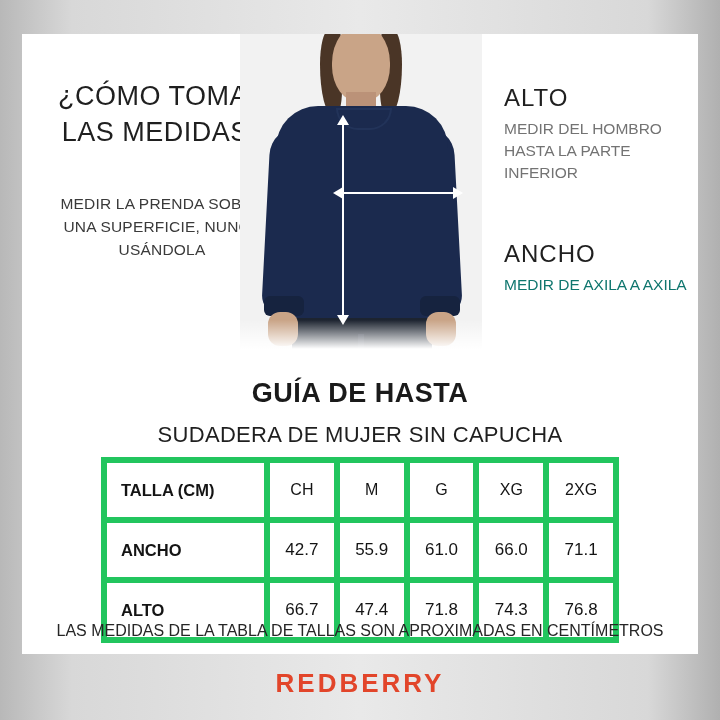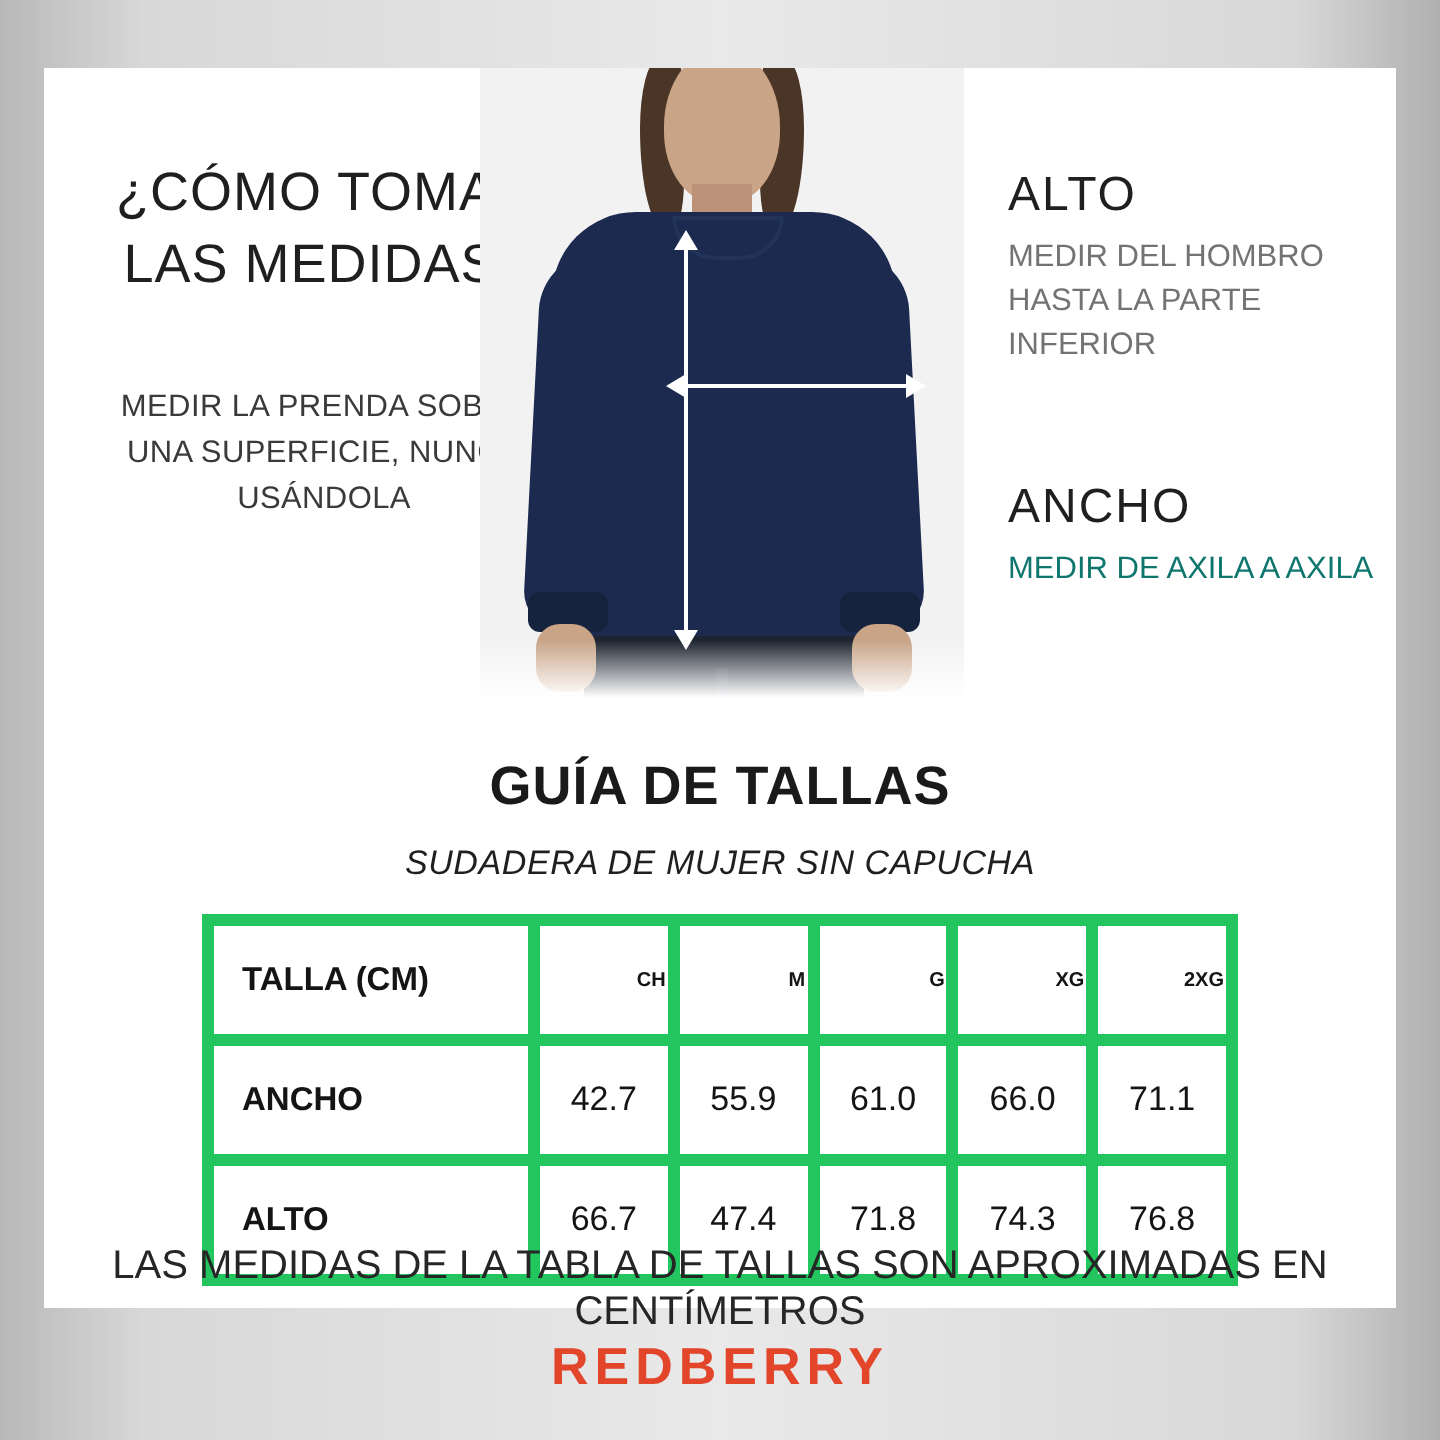--- a/index.html
+++ b/index.html
@@ -297,24 +297,23 @@
     font-weight: bold;
     color: #1a1a1a;
     letter-spacing: 0.5px;
   }
   .guide-sub {
     position: absolute;
     top: 388px;
     left: 0;
     width: 676px;
     text-align: center;
-    font-size: 17px;
+    font-size: 22px;
     color: #1f1f1f;
     letter-spacing: 0.3px;
-    font-style: italic;
   }
   .table-wrap {
     position: absolute;
     left: 79px;
     top: 423px;
     width: 518px;
   }
   table.sizes {
     border-collapse: collapse;
     width: 518px;
@@ -329,31 +328,30 @@
     font-weight: normal;
   }
   table.sizes th.rowhead, table.sizes td.rowhead {
     text-align: left;
     padding-left: 14px;
     font-weight: bold;
     font-size: 16.5px;
     width: 142px;
   }
   table.sizes th.colhead {
-    font-weight: bold;
-    font-size: 10px;
-    text-align: right;
+    font-weight: normal;
+    font-size: 16px;
   }
   .note {
     position: absolute;
     top: 588px;
     left: 0;
     width: 676px;
     text-align: center;
-    font-size: 20px;
+    font-size: 16px;
     color: #262626;
   }
 
   
   .brand {
     position: absolute;
     left: 0;
     top: 668px;
     width: 720px;
     text-align: center;
@@ -394,21 +392,21 @@
 
       <div class="arrow-v"></div>
       <div class="arrow-h"></div>
 
       <div class="right-title-1">ALTO</div>
       <div class="right-text-1">MEDIR DEL HOMBRO HASTA LA PARTE INFERIOR</div>
       <div class="right-title-2">ANCHO</div>
       <div class="right-text-2">MEDIR DE AXILA A AXILA</div>
     </div>
 
-    <div class="guide-title">GUÍA DE TALLAS</div>
+    <div class="guide-title">GUÍA DE HASTA</div>
     <div class="guide-sub">SUDADERA DE MUJER SIN CAPUCHA</div>
 
     <div class="table-wrap">
       <table class="sizes">
         <thead>
           <tr>
             <th class="rowhead">TALLA (CM)</th>
             <th class="colhead">CH</th>
             <th class="colhead">M</th>
             <th class="colhead">G</th>

